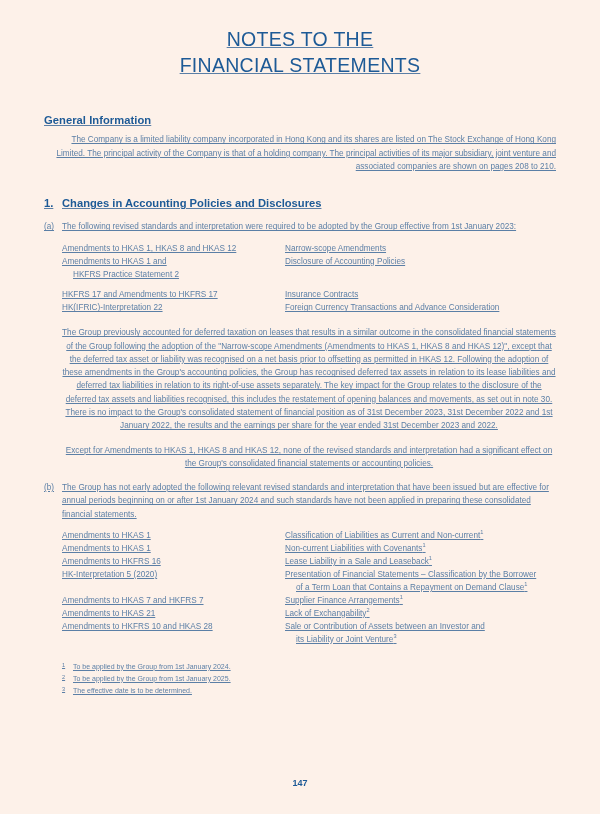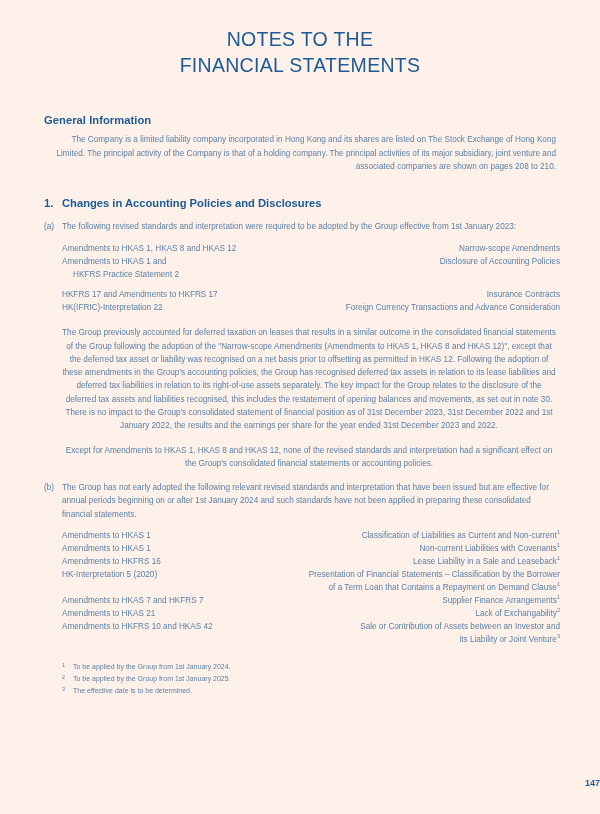--- a/index.html
+++ b/index.html
@@ -13,20 +13,21 @@
     font-family: "Liberation Sans", sans-serif;
     color: #5b7fa6;
     position: relative;
     overflow: hidden;
   }
   .page {
     position: relative;
     width: 600px;
     height: 814px;
     box-sizing: border-box;
+    text-decoration: underline;
   }
   .page-title {
     text-align: center;
     color: #1d5a96;
     font-size: 19.5px;
     letter-spacing: 0.3px;
     line-height: 1.32;
     font-weight: 400;
     padding-top: 27px;
   }
@@ -94,21 +95,21 @@
     margin-top: 9px;
     width: 498px;
     font-size: 8.2px;
     line-height: 1.58;
   }
   table.std-table td {
     vertical-align: top;
     padding: 0;
   }
   table.std-table td.c1 { width: 223px; }
-  table.std-table td.c2 { width: 275px; text-align: right; }
+  table.std-table td.c2 { width: 275px; }
   table.std-table tr.gap td { height: 8px; font-size: 0; line-height: 0; }
   .ind { padding-left: 11px; display: block; }
   sup {
     font-size: 5.6px;
     vertical-align: super;
     line-height: 0;
   }
 
   .footnotes {
     margin-left: 18px;
@@ -132,21 +133,21 @@
     margin-top: 14px;
     font-size: 8.2px;
     line-height: 1.62;
   }
 
   .page-number {
     position: absolute;
     bottom: 26px;
     left: 0;
     width: 100%;
-    text-align: right;
+    text-align: center;
     font-size: 9px;
     color: #1d5a96;
     font-weight: 600;
   }
 </style>
 </head>
 <body>
 
 <div class="page">
 
@@ -235,21 +236,21 @@
         </tr>
         <tr>
           <td class="c1">Amendments to HKAS 7 and HKFRS 7</td>
           <td class="c2"><span>Supplier Finance Arrangements</span><sup>1</sup></td>
         </tr>
         <tr>
           <td class="c1">Amendments to HKAS 21</td>
           <td class="c2"><span>Lack of Exchangability</span><sup>2</sup></td>
         </tr>
         <tr>
-          <td class="c1">Amendments to HKFRS 10 and HKAS 42</td>
+          <td class="c1">Amendments to HKFRS 10 and HKAS 28</td>
           <td class="c2">
             <span>Sale or Contribution of Assets between an Investor and</span>
             <span class="ind"><span>its Liability or Joint Venture</span><sup>3</sup></span>
           </td>
         </tr>
       </tbody>
         </table>
 
       <div class="footnotes">
         <div class="fn">

